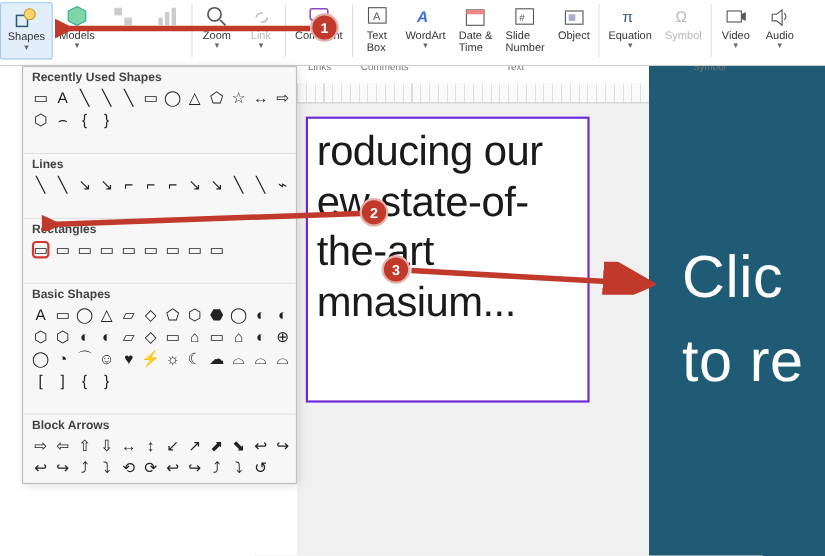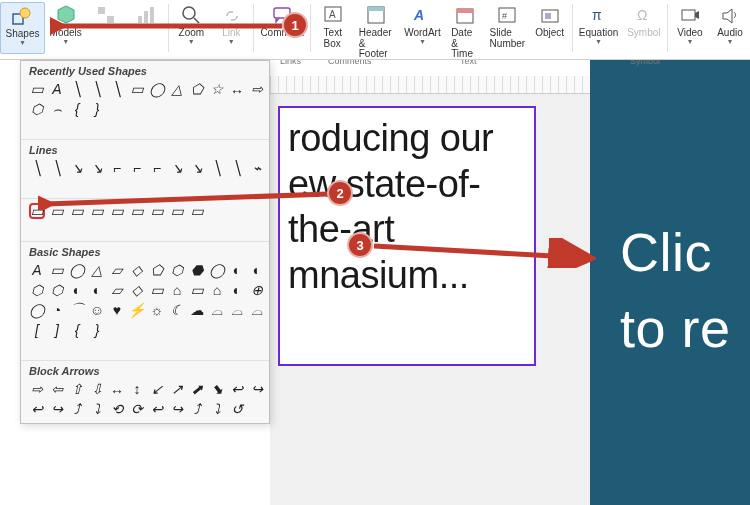--- a/index.html
+++ b/index.html
@@ -16,21 +16,21 @@
   .shapes-active { background: #e3eefb; border: 1px solid #a3c7f0; border-radius: 2px; }
 
   
   .groupbar { position: absolute; top: 56px; left: 0; right: 0; height: 16px; display: flex; font-size: 9px; color: #777; z-index: 1; }
   .groupbar span { position: absolute; }
 
   
   .panel { position: absolute; left: 20px; top: 60px; width: 250px; background: #f7f7f7; border: 1px solid #bfbfbf; box-shadow: 2px 2px 8px rgba(0,0,0,.15); z-index: 5; max-height: 435px; overflow-y: auto; }
   .panel::-webkit-scrollbar { width: 12px; }
   .panel::-webkit-scrollbar-thumb { background: #c0c0c0; }
-  .panel .sect { padding: 4px 4px 6px 8px; font-style: italic; }
+  .panel .sect { padding: 4px 4px 6px 8px; }
   .panel .sect h4 { font-size: 11px; font-weight: 600; color: #444; margin-bottom: 4px; }
   .panel .grid { display: flex; flex-wrap: wrap; gap: 4px; }
   .panel .shp { width: 16px; height: 16px; display: flex; align-items: center; justify-content: center; font-size: 14px; color: #222; cursor: pointer; }
   .panel .grid-lines { border-top: 1px solid #e0e0e0; margin-top: 16px; }
 
   .rect-hilite { border: 2px solid #d63333; border-radius: 4px; padding: 0 1px; }
 
   
   .slide-area { position: absolute; left: 270px; right: 0; top: 76px; bottom: 0; background: #f0f0f0; }
   .ruler { position: absolute; left: 0; right: 0; top: 0; height: 18px; background:
@@ -116,30 +116,20 @@
   <div class="sep"></div>
   <div class="rbtn">
     <span class="ico">
         <svg width="22" height="22">
           <rect x="3" y="3" width="16" height="14" fill="none" stroke="#555"></rect>
           <text x="7" y="14" font-size="10" fill="#555">A</text>
         </svg>
       </span>
     <span class="lbl" style="white-space:pre-line">Text
 Box</span>
-  </div>
-  <div class="rbtn">
-    <span class="ico">
-        <svg width="22" height="22">
-          <rect x="3" y="3" width="16" height="16" fill="none" stroke="#555"></rect>
-          <rect x="3" y="3" width="16" height="4" fill="#9cc"></rect>
-        </svg>
-      </span>
-    <span class="lbl" style="white-space:pre-line">Header
-&amp; Footer</span>
   </div>
   <div class="rbtn">
     <span class="ico">
         <svg width="22" height="22">
           <text x="3" y="16" font-size="14" fill="#3a6cd6" font-style="italic" font-weight="bold">A</text>
         </svg>
       </span>
     <span class="lbl">WordArt</span>
     <span class="chev">▾</span>
   </div>
@@ -255,20 +245,21 @@
         <div class="shp">⌐</div>
         <div class="shp">⌐</div>
         <div class="shp">↘</div>
         <div class="shp">↘</div>
         <div class="shp">╲</div>
         <div class="shp">╲</div>
         <div class="shp">⌁</div>
       </div>
   </div>
   <div class="sect grid-lines">
+    <h4>Rectangles</h4>
     <div class="grid">
         <div class="shp rect-hilite">▭</div>
         <div class="shp">▭</div>
         <div class="shp">▭</div>
         <div class="shp">▭</div>
         <div class="shp">▭</div>
         <div class="shp">▭</div>
         <div class="shp">▭</div>
         <div class="shp">▭</div>
         <div class="shp">▭</div>

